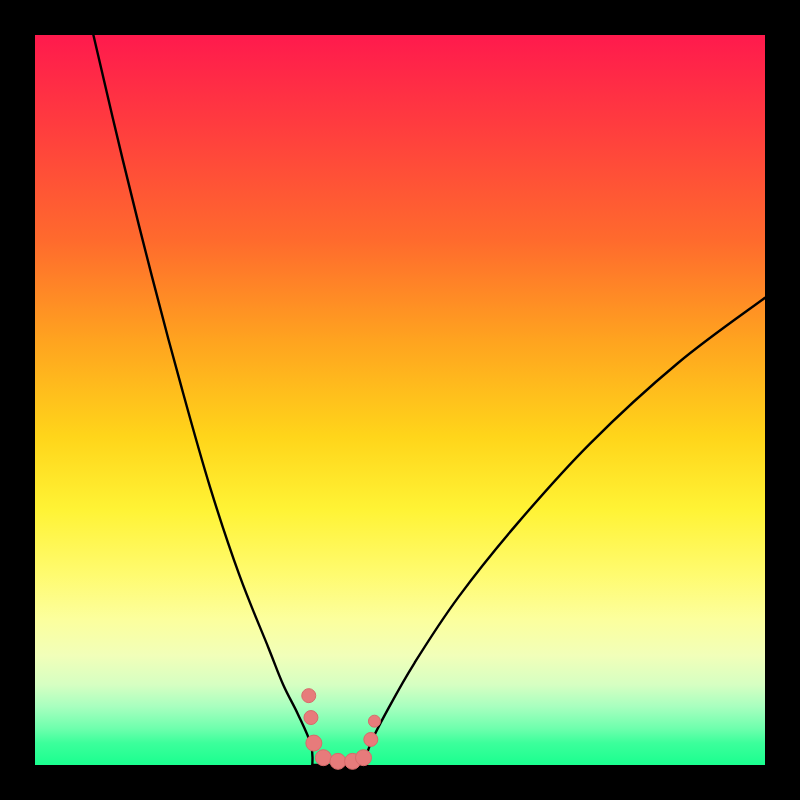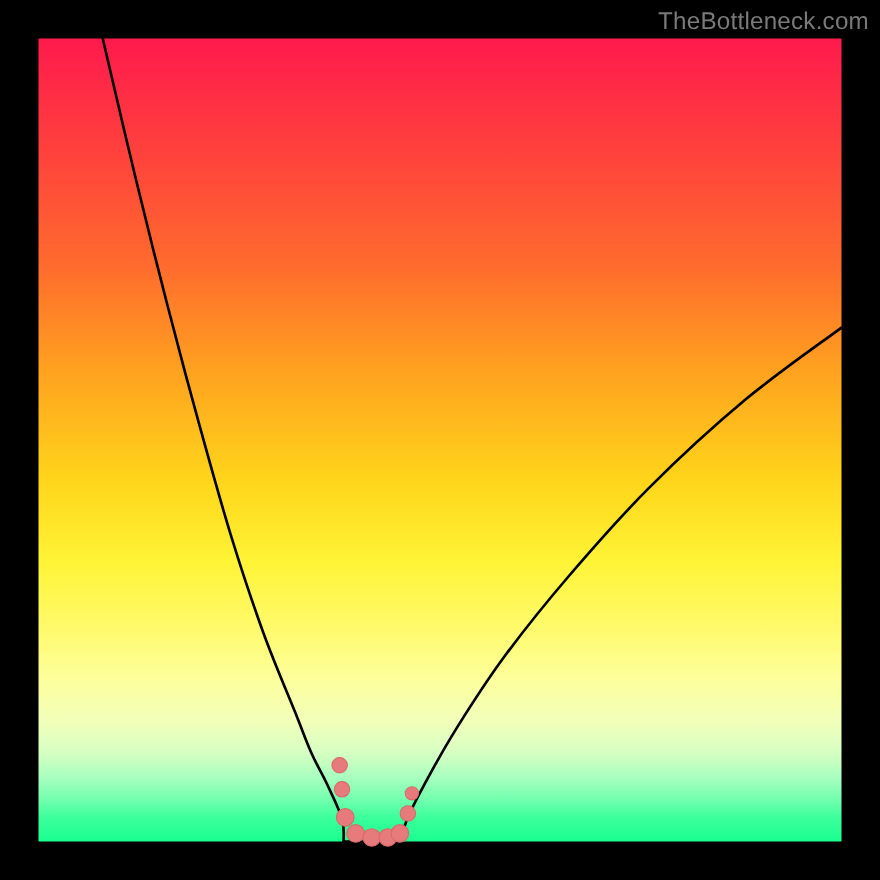--- a/index.html
+++ b/index.html
@@ -76,14 +76,13 @@
           <circle cx="278.86" cy="708.10" r="8" fill="#e77b7b" stroke="#d86a6a" stroke-width="1"></circle>
           <circle cx="288.35" cy="722.70" r="8" fill="#e77b7b" stroke="#d86a6a" stroke-width="1"></circle>
           <circle cx="302.95" cy="726.35" r="8" fill="#e77b7b" stroke="#d86a6a" stroke-width="1"></circle>
           <circle cx="317.55" cy="726.35" r="8" fill="#e77b7b" stroke="#d86a6a" stroke-width="1"></circle>
           <circle cx="328.50" cy="722.70" r="8" fill="#e77b7b" stroke="#d86a6a" stroke-width="1"></circle>
           <circle cx="335.80" cy="704.45" r="7" fill="#e77b7b" stroke="#d86a6a" stroke-width="1"></circle>
           <circle cx="339.45" cy="686.20" r="6" fill="#e77b7b" stroke="#d86a6a" stroke-width="1"></circle>
         </g>
     </svg>
   </div>
-  <div class="watermark">TheBottleneck.com</div>
 </div>
 
 </body></html>

